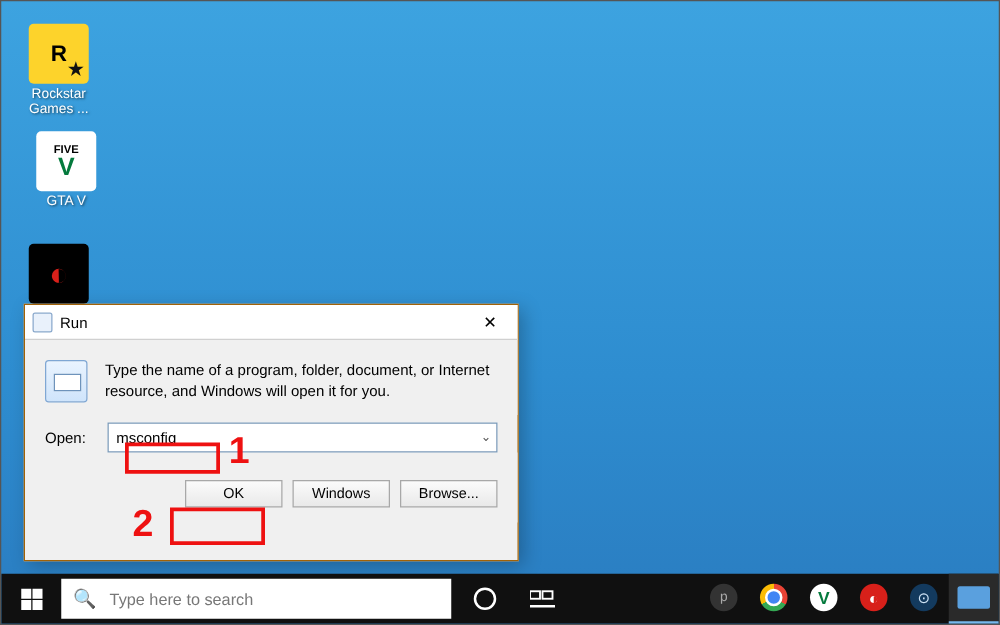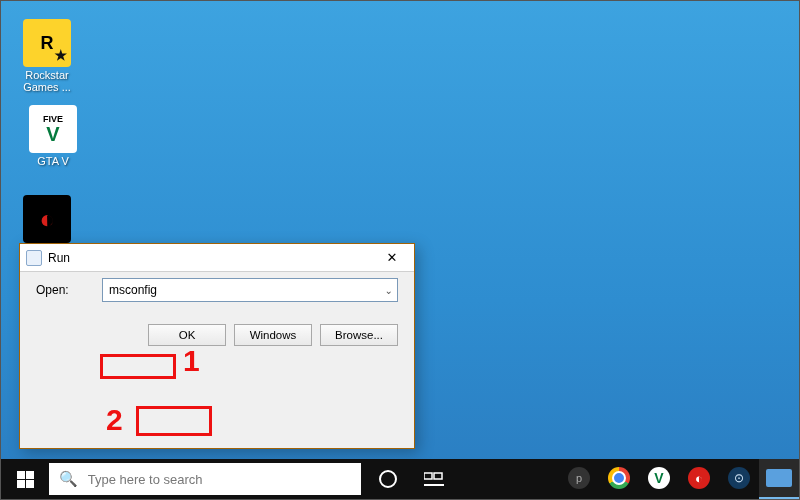--- a/index.html
+++ b/index.html
@@ -89,21 +89,20 @@
     padding: 6px 16px 0 16px;
     gap: 10px;
   }
   .open-label { font-size:12px; color:#000000; width:40px; }
   .combo {
     flex:1; height:24px;
     border:1px solid #7a99b8;
     background:#fff;
     display:flex; align-items:flex-end;
     position:relative;
-    margin-left:16px;
   }
   .combo input {
     border:none; outline:none;
     font-size:12px; padding:0 6px;
     width:100%; height:100%;
     background:transparent;
     color:#000;
   }
   .combo .chev {
     position:absolute; right:4px; top:50%; transform:translateY(-50%);
@@ -198,20 +197,24 @@
 <div class="run-dialog">
   <div class="titlebar">
     <div class="run-small-icon"></div>
     <span>Run</span>
     <span class="spacer"></span>
     <div class="close">
       <span>✕</span>
     </div>
   </div>
 
+  <div class="dialog-body">
+    <div class="run-icon-big"></div>
+    <div class="dialog-text">Type the name of a program, folder, document, or Internet resource, and Windows will open it for you.</div>
+  </div>
 
   <div class="open-row">
     <div class="open-label">Open:</div>
     <div class="combo">
       <input type="text" value="msconfig" style="">
       <span class="chev">⌄</span>
     </div>
   </div>
 
   <div class="button-row">

